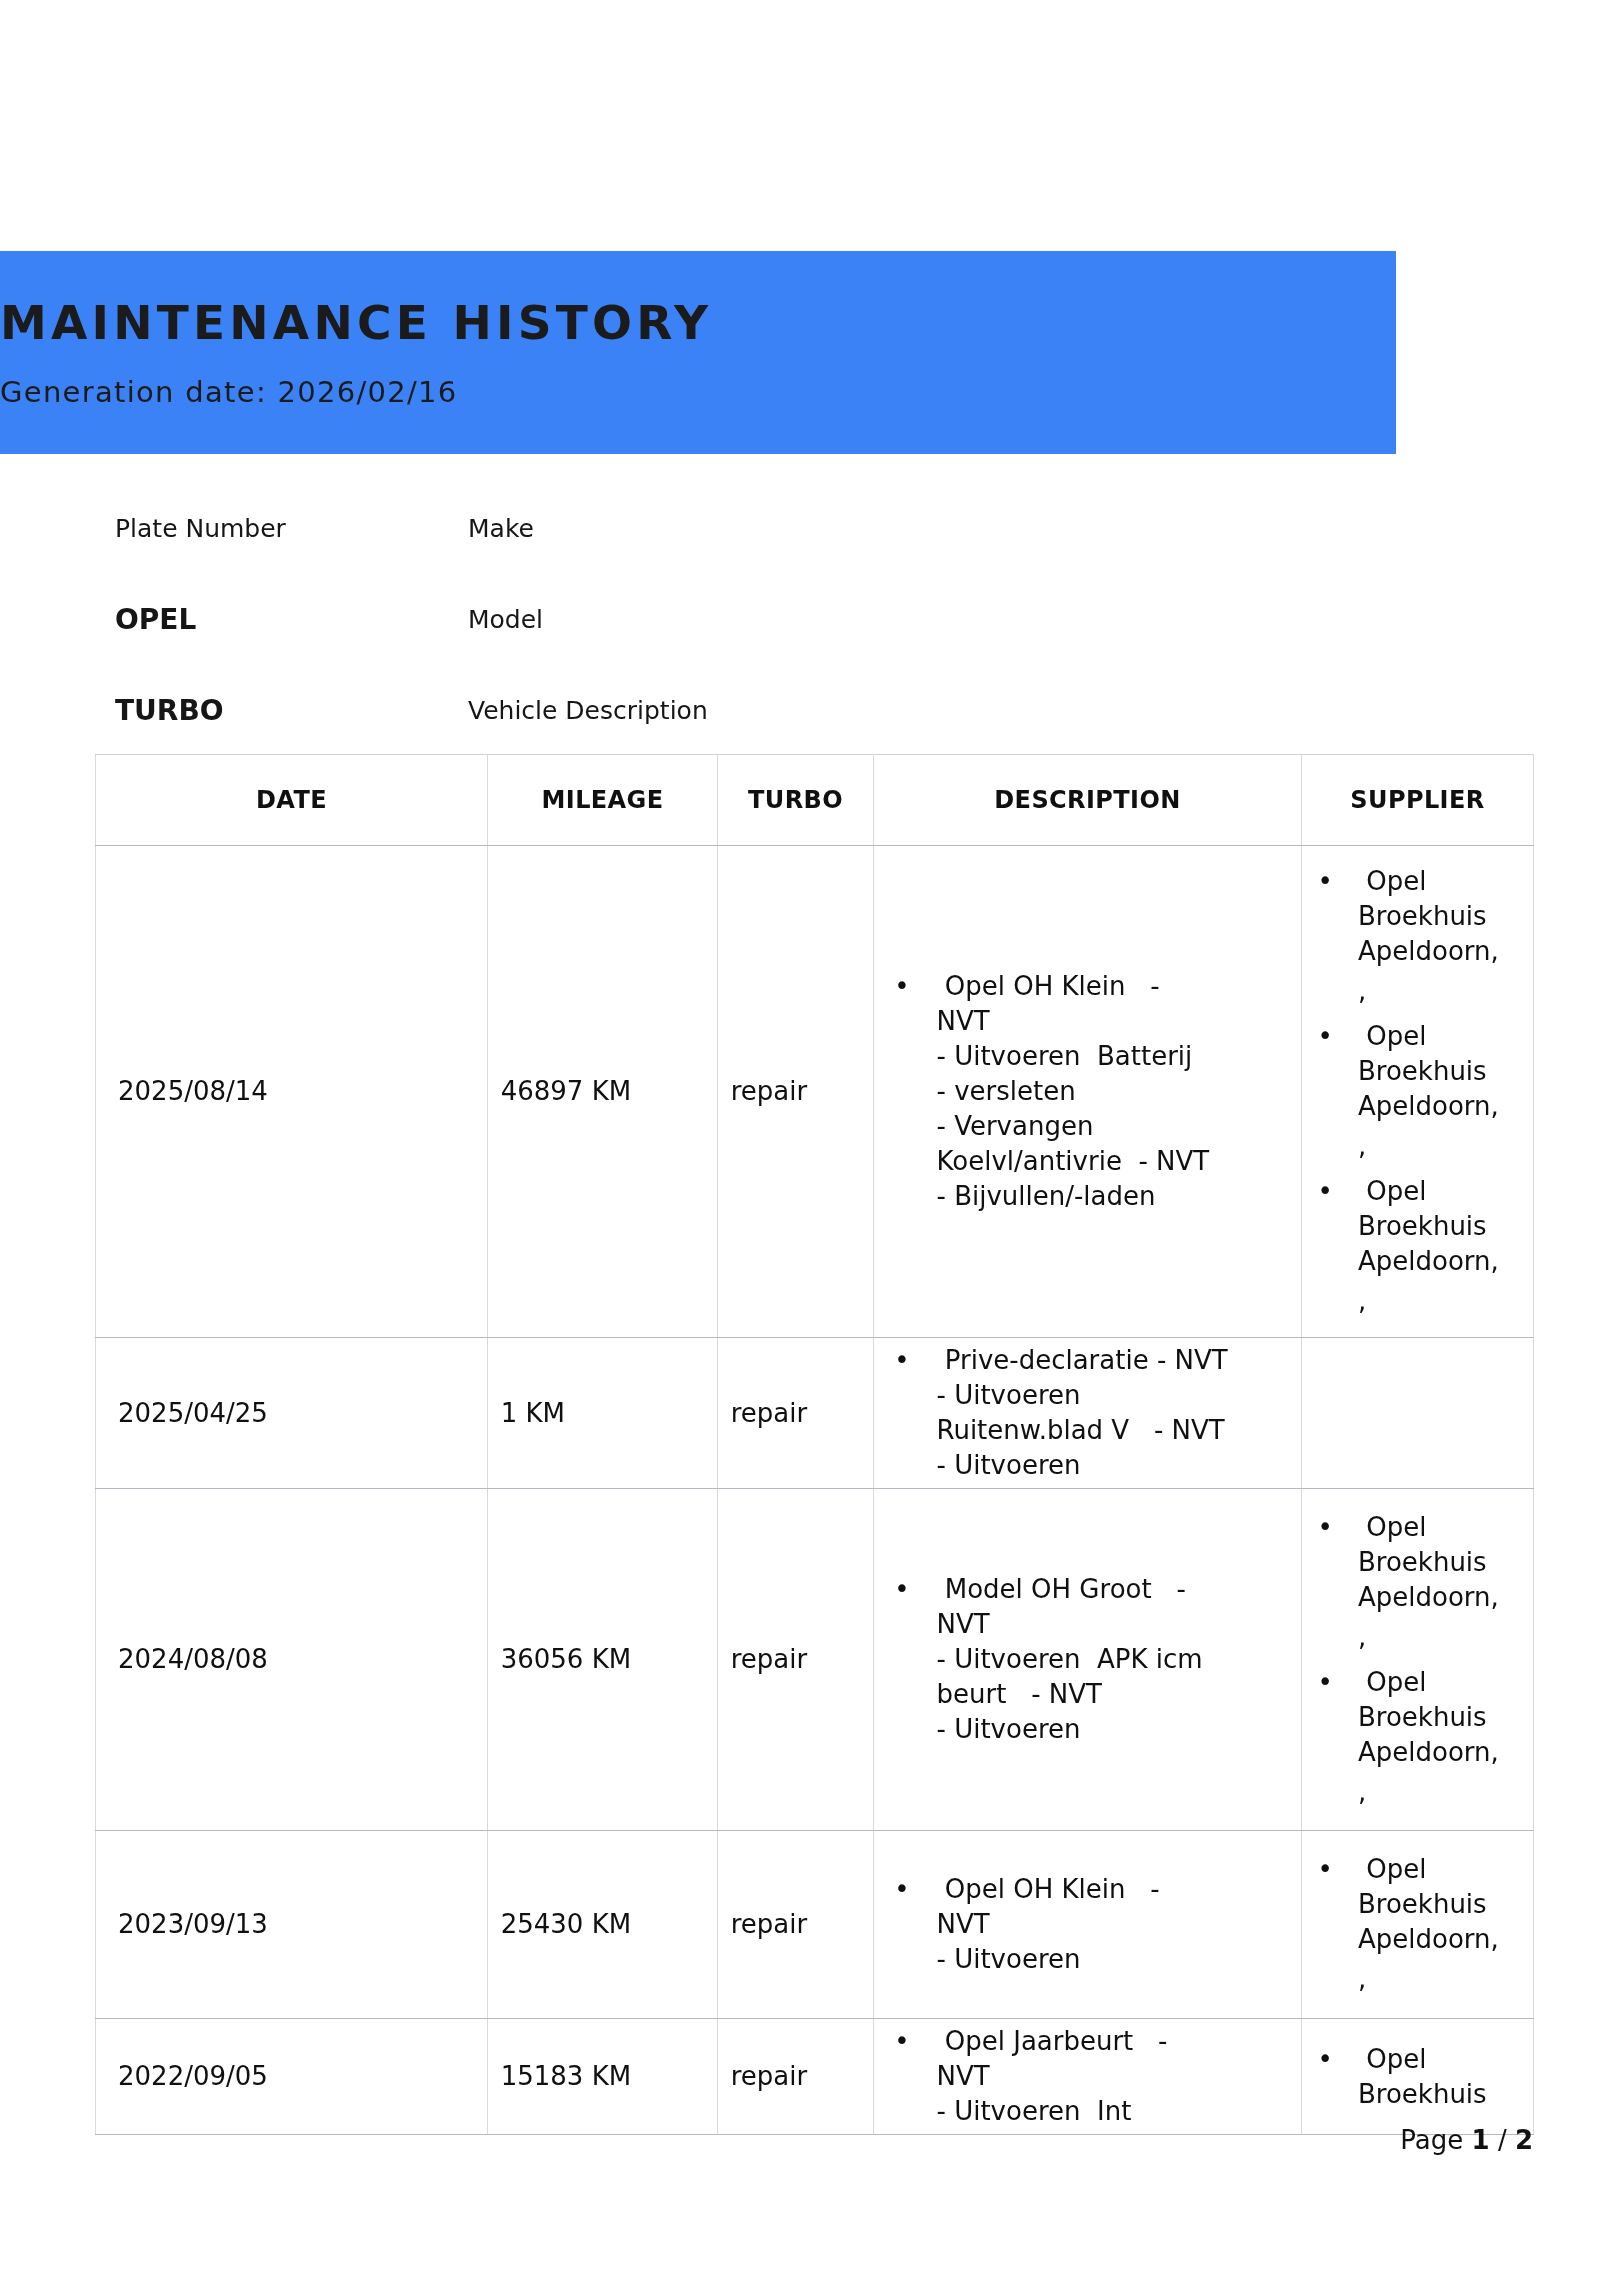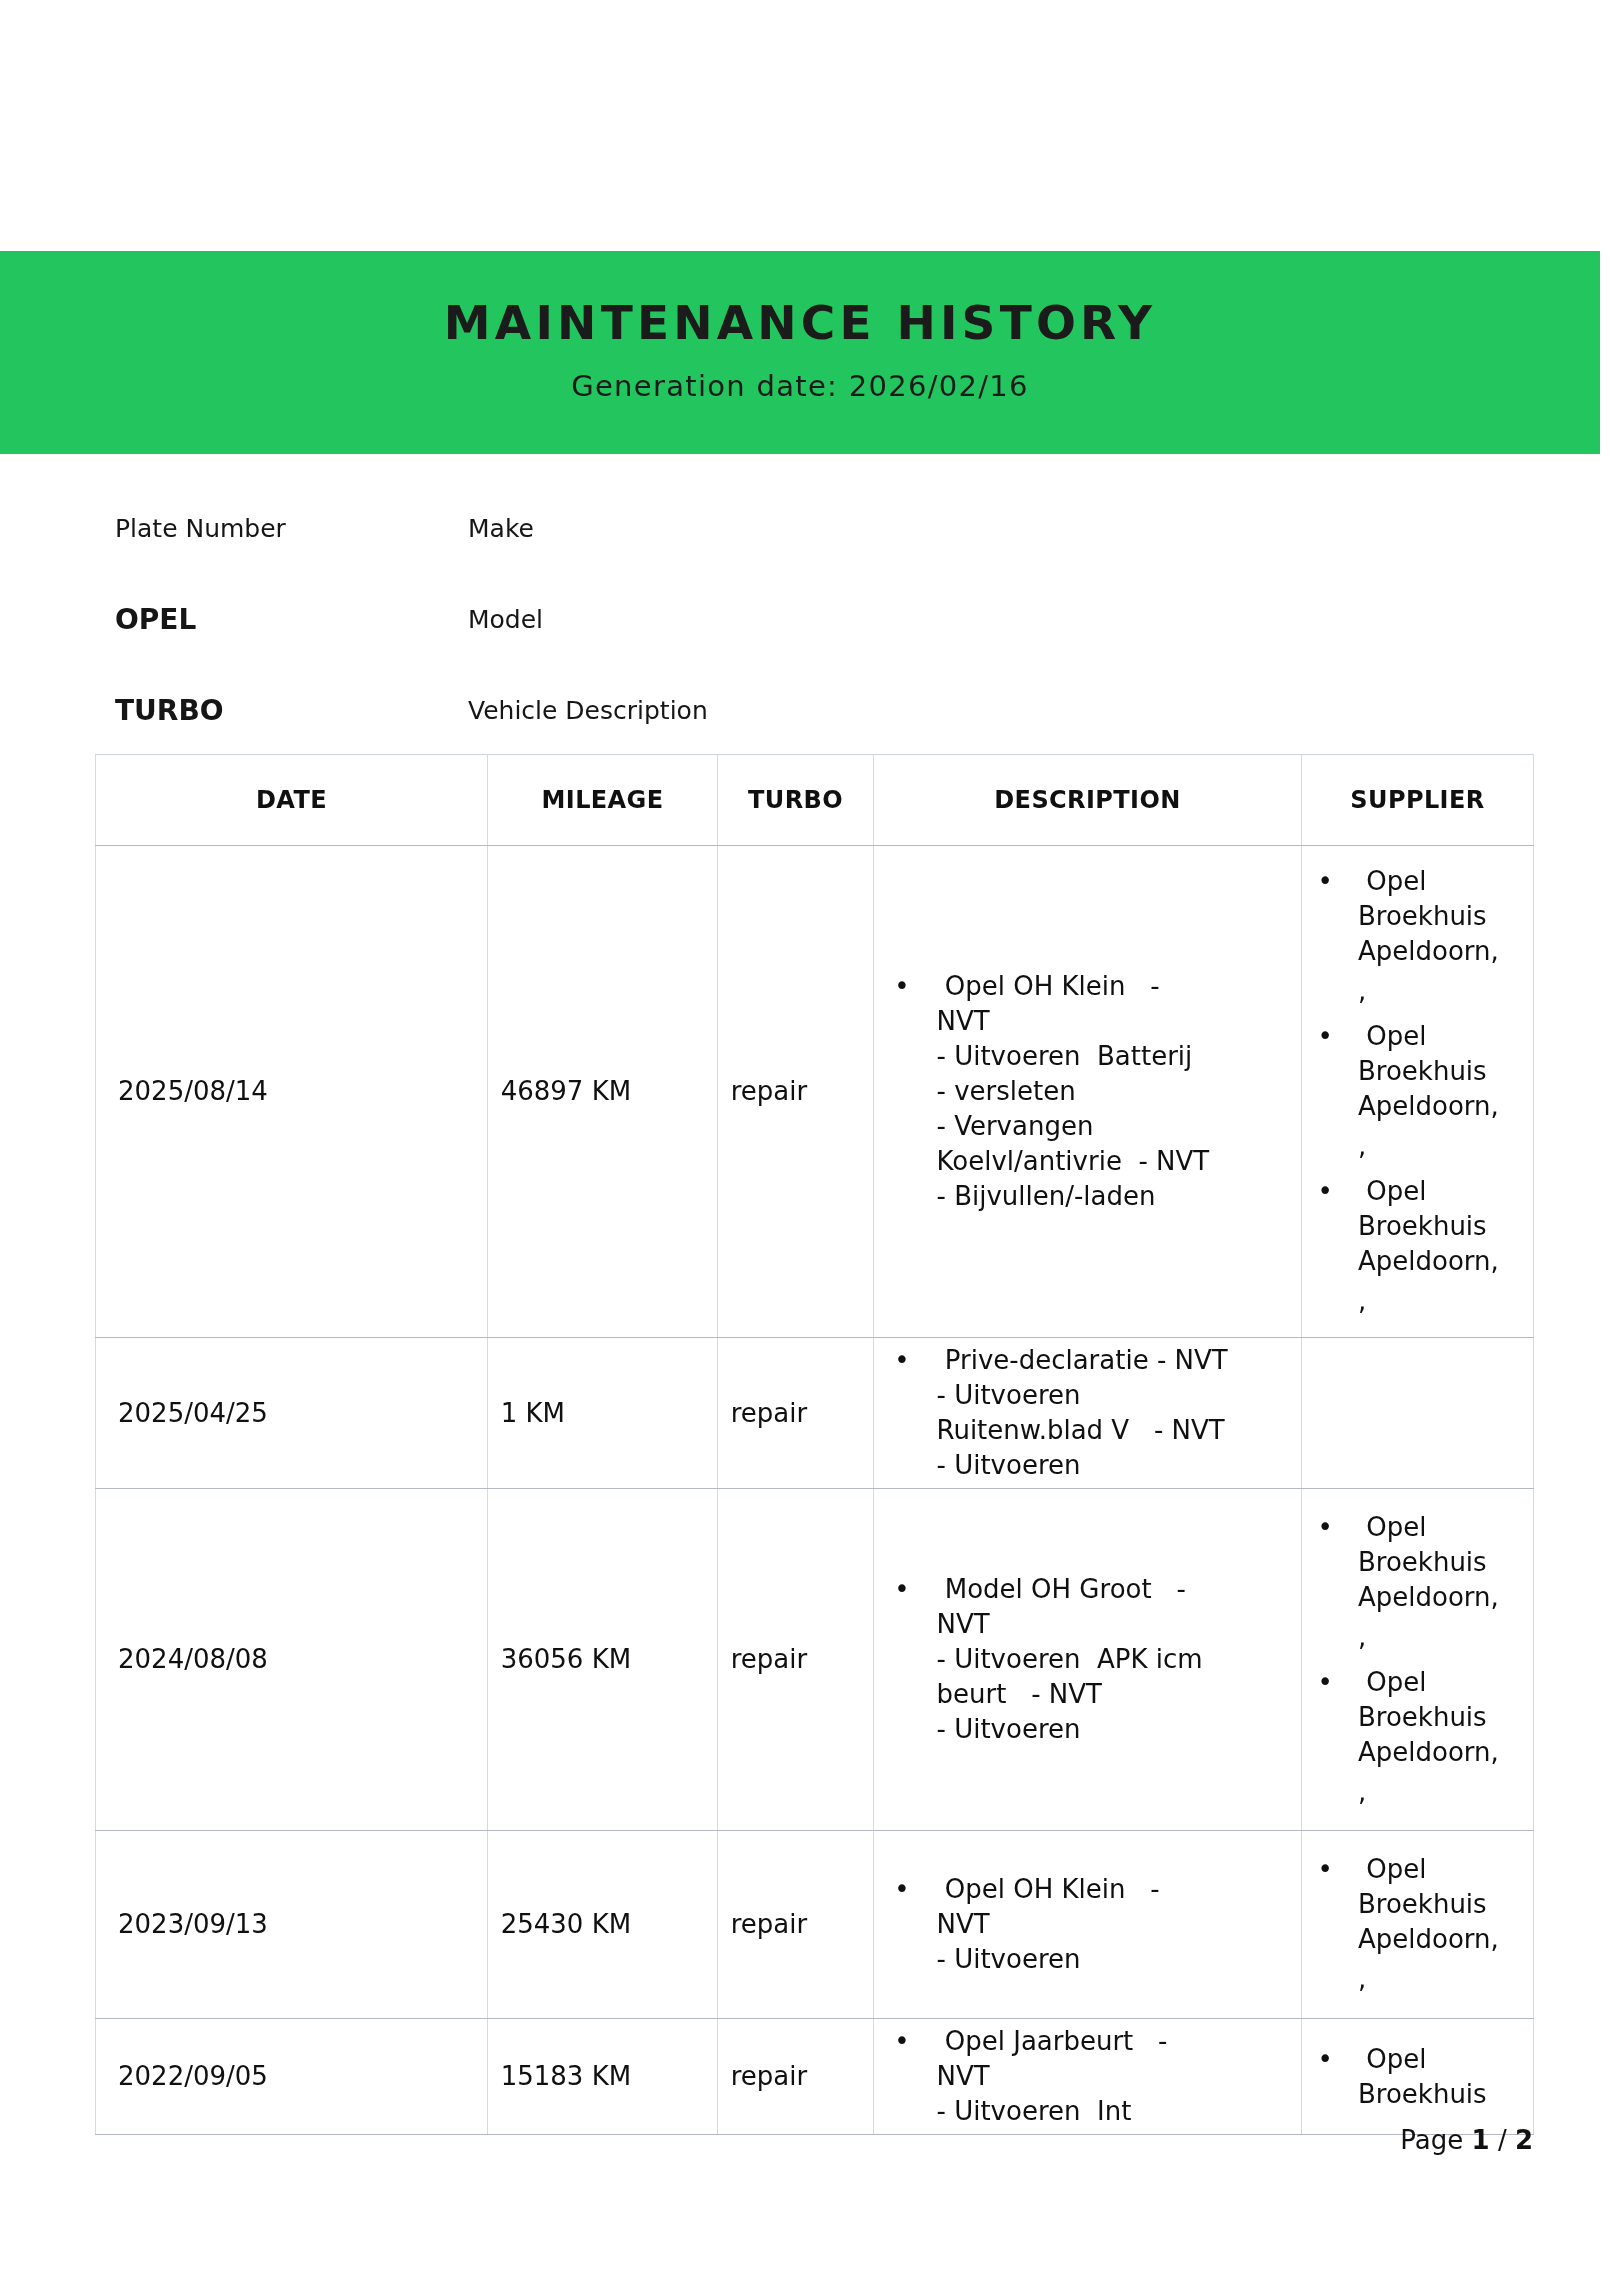--- a/index.html
+++ b/index.html
@@ -3,29 +3,29 @@
 <meta charset="utf-8">
 <style>
   html,body{margin:0;padding:0;background:#ffffff;}
   .page{
     position:relative;width:1624px;height:2295px;background:#ffffff;
     font-family:"DejaVu Sans","Liberation Sans",sans-serif;color:#161616;
     overflow:hidden;
   }
   
   .banner{
-    position:absolute;left:0;top:251px;width:1600px;height:203px;
-    background:#22c55e;text-align:center;
+    position:absolute;left:0;top:251px;width:1396px;height:203px;
+    background:#3b82f6;
   }
   .banner .title{
     margin:0;padding-top:44px;font-size:47px;font-weight:bold;
     letter-spacing:4.2px;color:#1b1b1b;
   }
   .banner .subtitle{
-    margin-top:19px;font-size:29px;letter-spacing:1.3px;color:#1b1b1b;
+    margin-top:25px;font-size:29px;letter-spacing:1.3px;color:#1b1b1b;
   }
   
   .vehicle{
     position:absolute;left:115px;top:505px;
     display:grid;grid-template-columns:309px auto;
     font-size:25px;line-height:47px;gap:44px;
   }
   .vehicle .flabel{font-weight:normal;}
   .vehicle .fvalue{font-weight:bold;font-size:28px;white-space:nowrap;}
   

